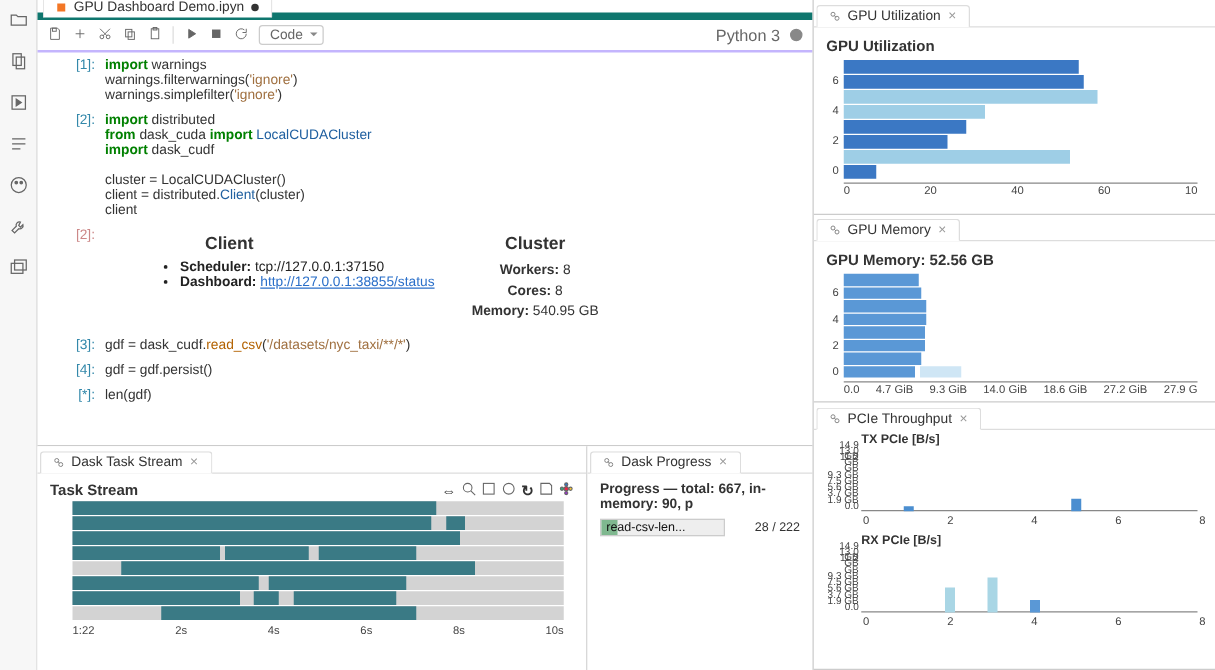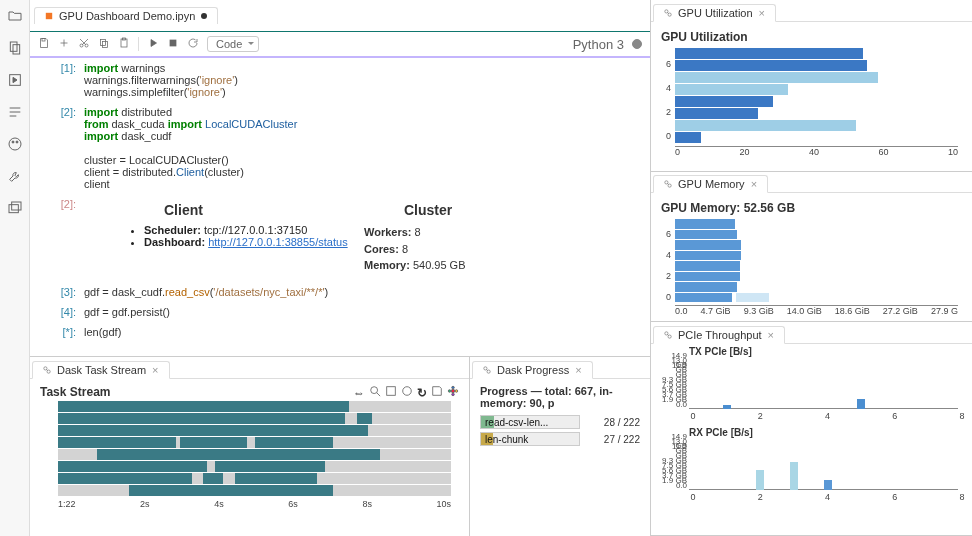--- a/index.html
+++ b/index.html
@@ -1,20 +1,20 @@
 <!DOCTYPE html>
 <html><head>
 <meta charset="utf-8">
 <style>
 * { box-sizing:border-box; margin:0; padding:0; font-family:Helvetica,Arial,sans-serif; }
 body { background:#fff; width:972px; height:536px; overflow:hidden; display:flex; font-size:11px; color:#333; }
 .sidebar{width:30px;background:#f7f7f7;border-right:1px solid #ddd;display:flex;flex-direction:column;align-items:center;padding-top:8px;gap:14px;}
 .sidebar svg{width:16px;height:16px;stroke:#666;fill:none;stroke-width:1.5;}
 .main{flex:1;display:flex;flex-direction:column;}
-.tabbar{height:32px;display:flex;align-items:center;border-bottom:1px solid #0f766e;padding:0 4px;}
+.tabbar{height:16px;display:flex;align-items:center;border-bottom:6px solid #0f766e;padding:0 4px;}
 .tab{display:flex;align-items:center;padding:2px 10px;border:1px solid #ddd;border-bottom:none;border-top-left-radius:3px;border-top-right-radius:3px;background:#fff;font-size:11px;gap:6px;}
 .tab .dot{width:6px;height:6px;border-radius:50%;background:#333;}
 .close{color:#999;cursor:pointer;}
 .toolbar{height:26px;display:flex;align-items:center;gap:8px;padding:0 8px;border-bottom:2px solid #c4b5fd;}
 .toolbar svg{width:12px;height:12px;stroke:#666;fill:none;stroke-width:1.5;}
 .tb-sep{width:1px;height:14px;background:#ddd;}
 .tb-sel{border:1px solid #ccc;border-radius:3px;padding:1px 16px 1px 8px;font-size:11px;color:#666;position:relative;}
 .tb-sel::after{content:"";position:absolute;right:4px;top:5px;border:3px solid transparent;border-top-color:#888;}
 .tb-spacer{flex:1;}
 .kernel{font-size:13px;color:#666;display:flex;align-items:center;gap:6px;}
@@ -164,21 +164,21 @@
         <div style="display:flex">
           <div style="width:240px">
             <h3>Client</h3>
             <ul>
               <li><b>Scheduler:</b> <span>tcp://127.0.0.1:37150</span></li>
               <li><b>Dashboard:</b> <a>http://127.0.0.1:38855/status</a></li>
             </ul>
           </div>
           <div>
             <h3>Cluster</h3>
-            <div style="text-align:left;font-size:11px;line-height:1.5">
+            <div style="text-align:center;font-size:11px;line-height:1.5">
               <div><b>Workers:</b> <span>8</span></div>
               <div><b>Cores:</b> <span>8</span></div>
               <div><b>Memory:</b> <span>540.95 GB</span></div>
             </div>
           </div>
         </div>
       </div>
     </div>
     <div class="cell">
         <div class="prompt">[3]:</div>
@@ -293,27 +293,20 @@
       <div class="p-body">
         <div class="prog-head">Progress — total: 667, in-memory: 90, p</div>
         <div id="prog-rows">
             <div class="prog-row">
               <div class="prog-bar">
                 <div class="prog-fill" style="width:13%;background:#7fb88f"></div>
                 <span class="prog-label">read-csv-len...</span>
               </div>
               <span class="prog-val">28 / 222</span>
             </div>
-            <div class="prog-row">
-              <div class="prog-bar">
-                <div class="prog-fill" style="width:12%;background:#c7a94a"></div>
-                <span class="prog-label">len-chunk</span>
-              </div>
-              <span class="prog-val">27 / 222</span>
-            </div>
           </div>
       </div>
     </div>
   </div>
 </div>
 
 <div class="rightcol">
   <div class="rpanel" style="height:172px">
     <div class="p-tabbar">
         <div class="p-tab">

